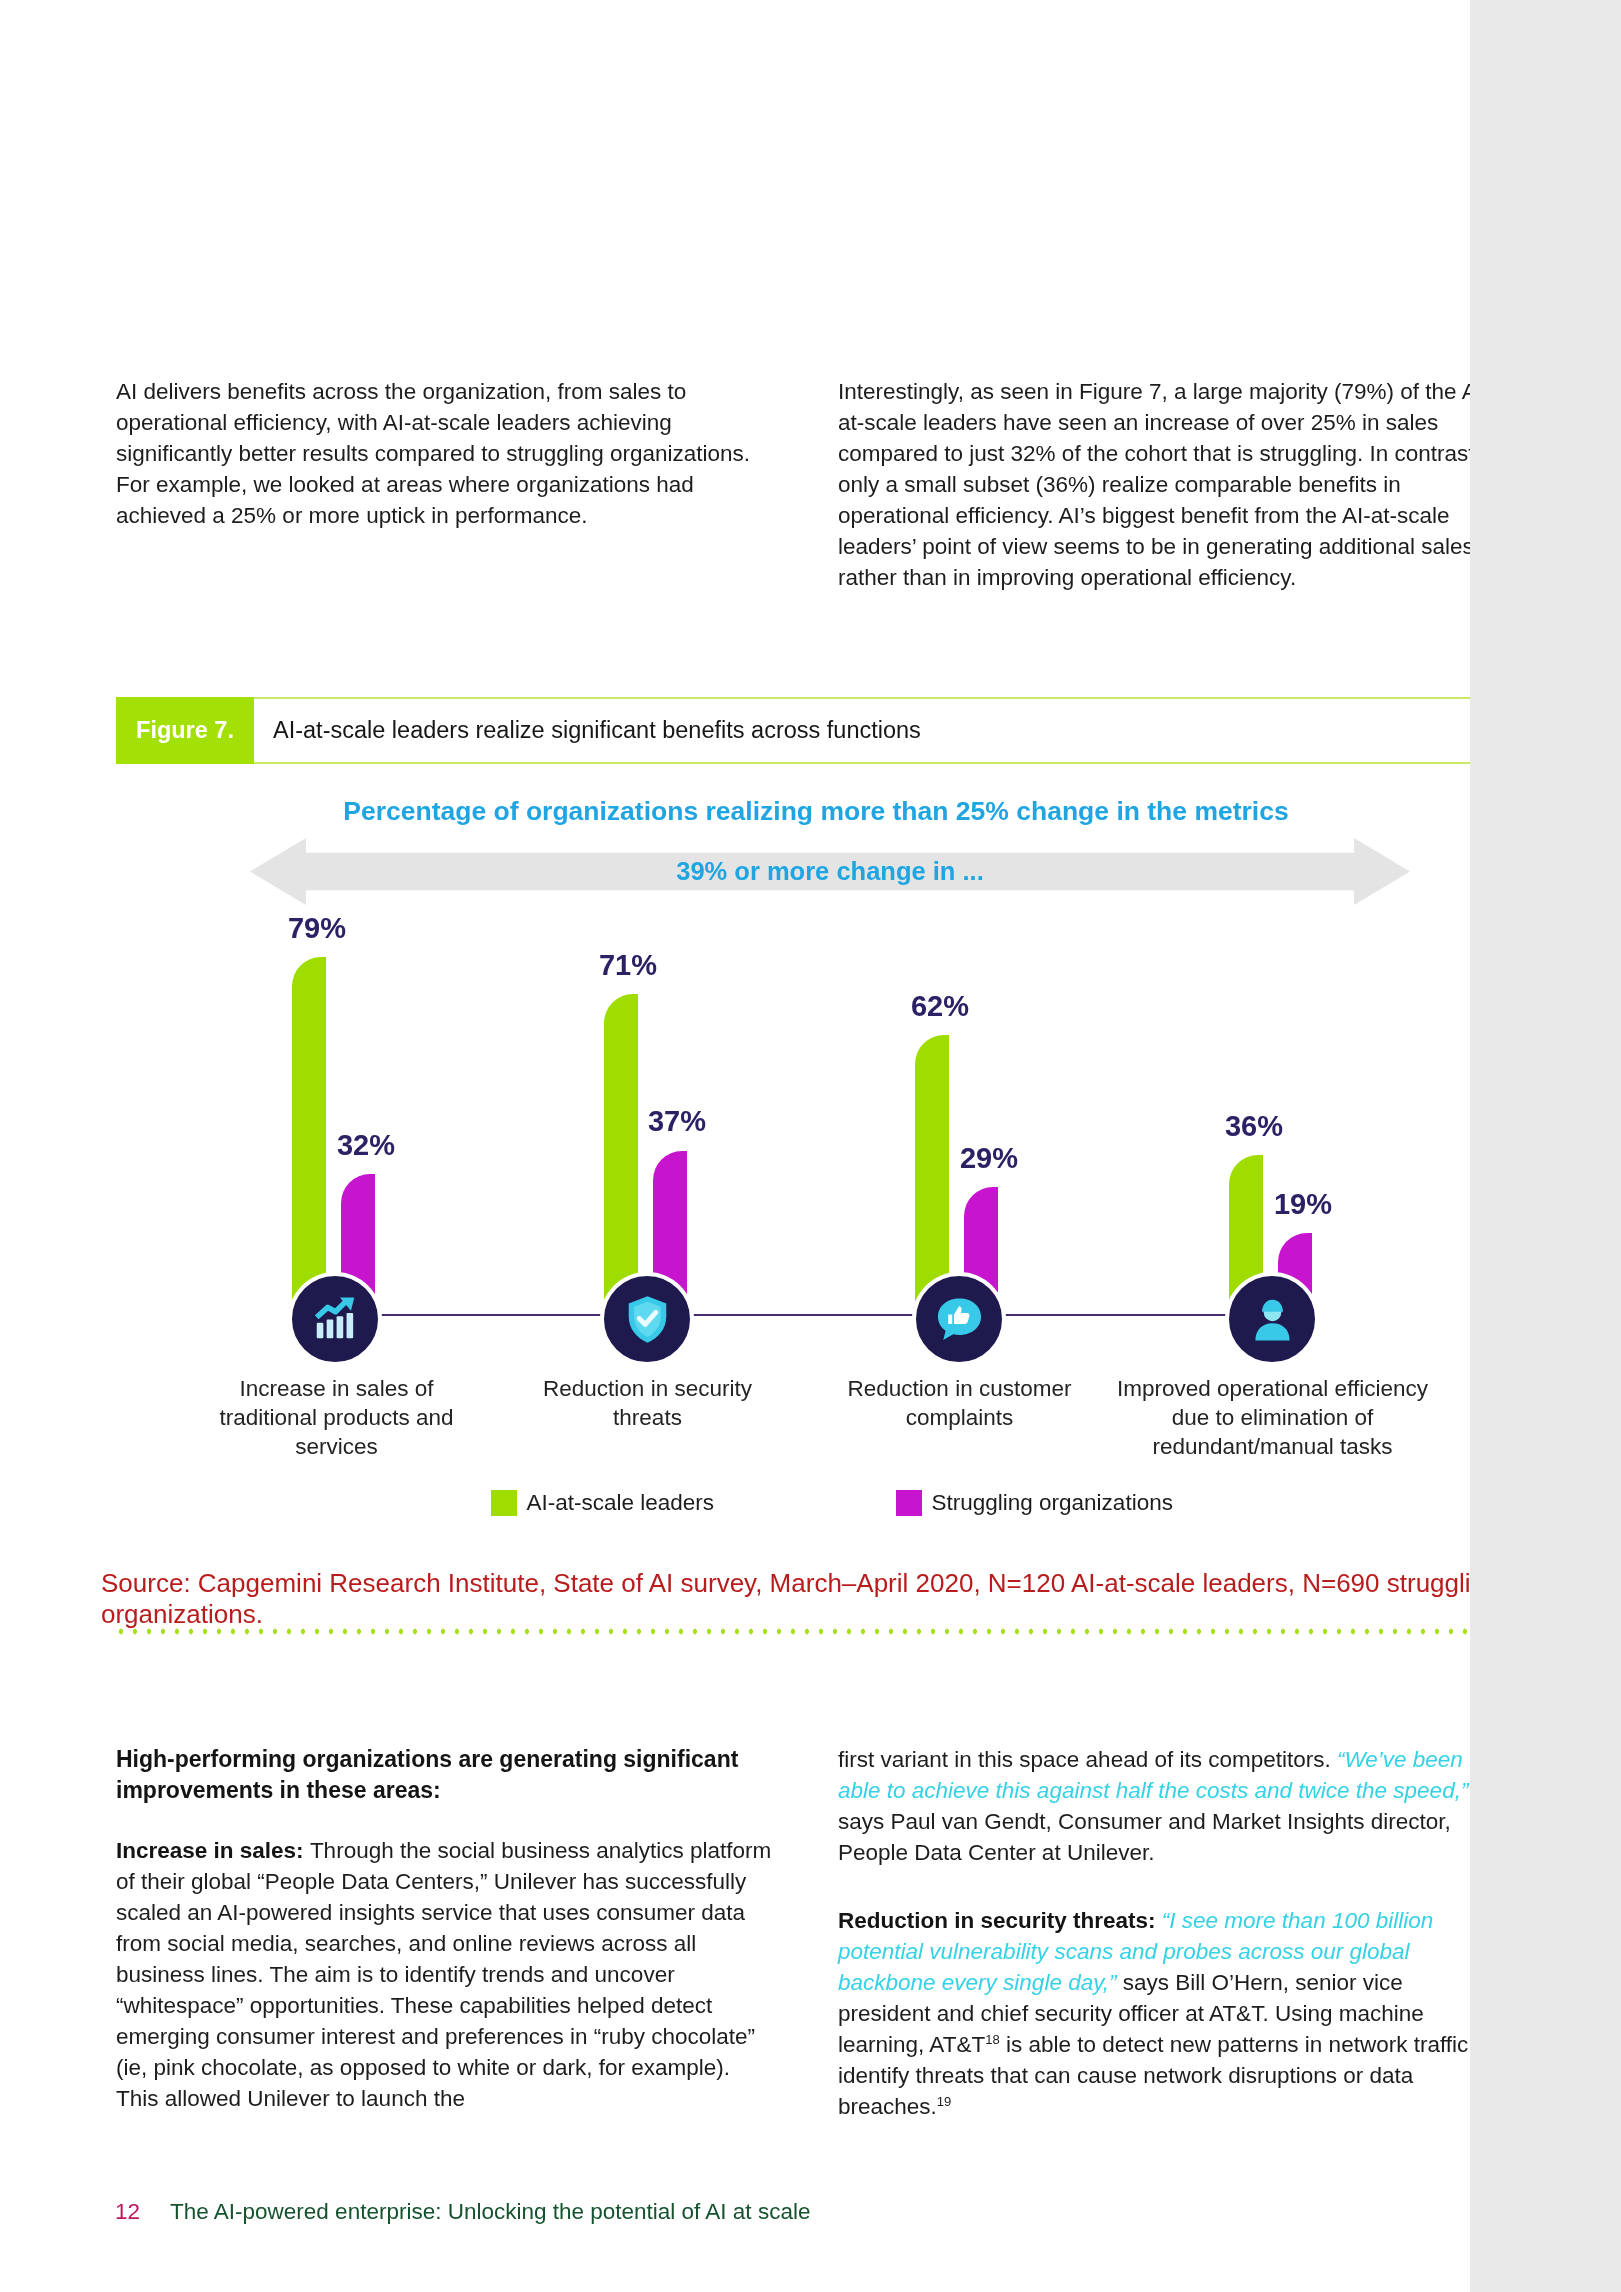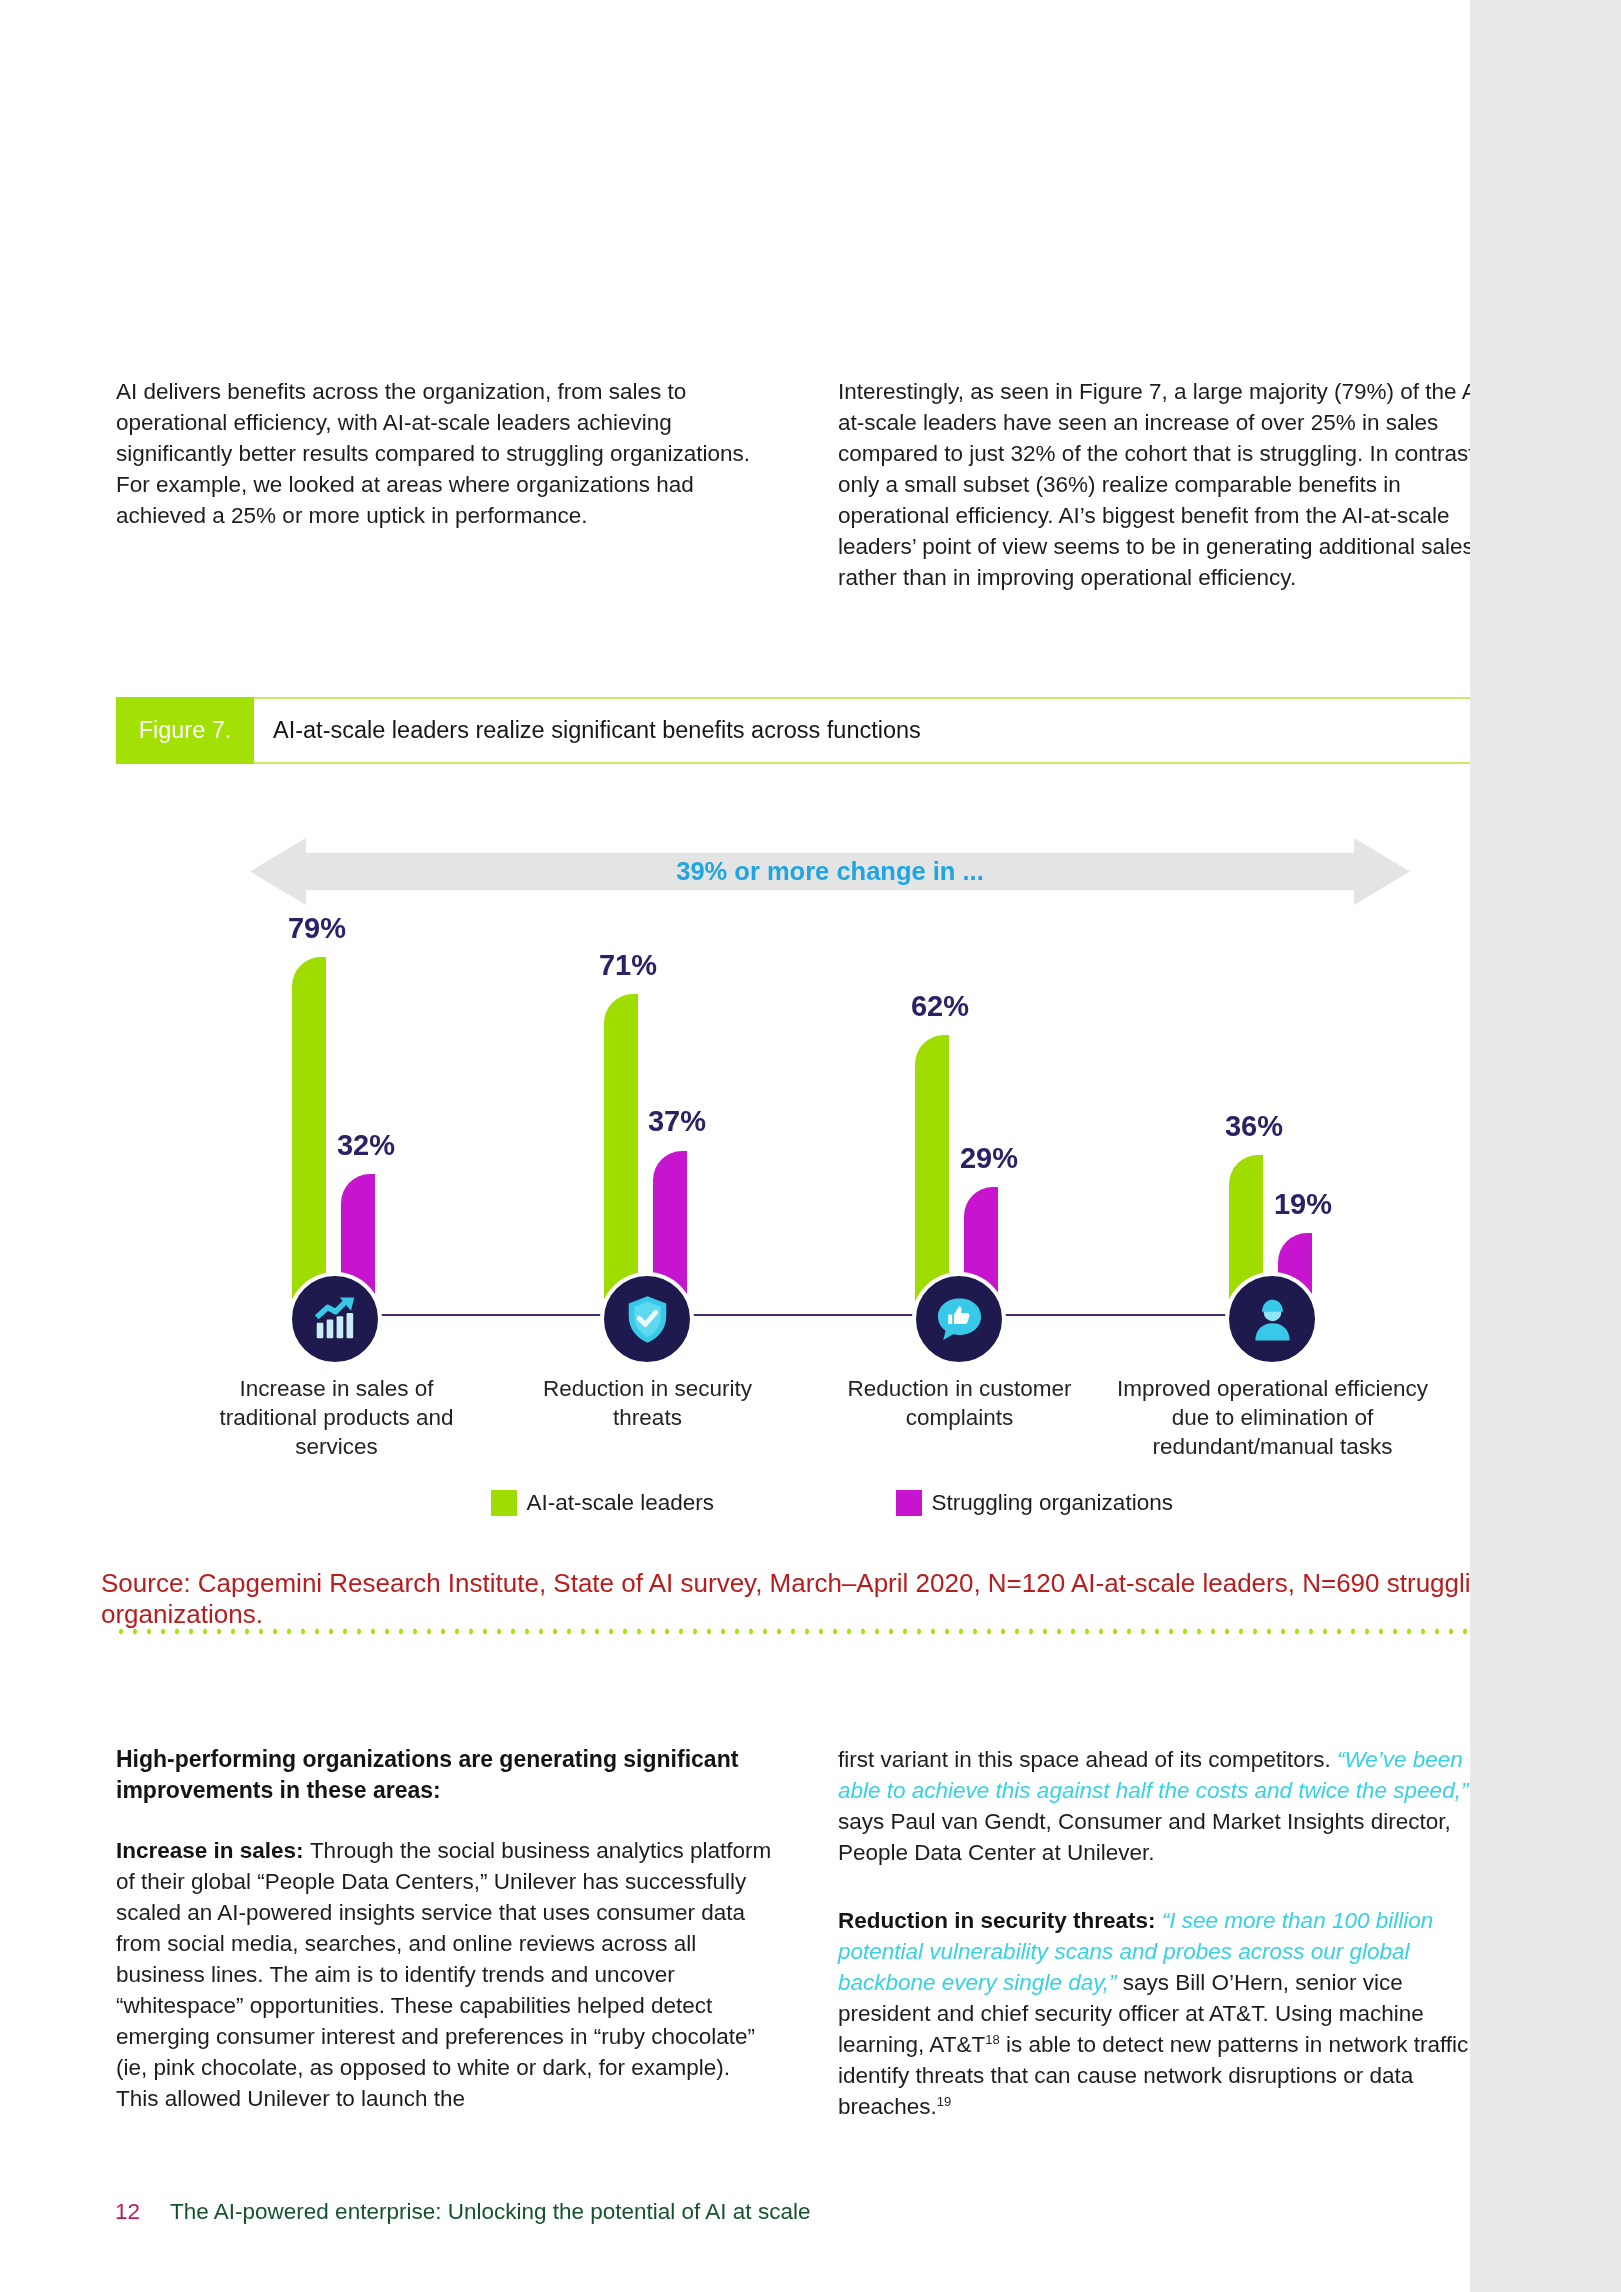--- a/index.html
+++ b/index.html
@@ -6,21 +6,21 @@
   #page{position:relative;width:1470px;height:2293px;background:#ffffff;overflow:hidden;
         font-family:"Liberation Sans",sans-serif;color:#1d1d1d;}
   .abs{position:absolute;}
   
   .bodytext{font-size:22.5px;line-height:31px;color:#1d1d1d;}
   .col{width:663px;}
   
   .fig-strip{left:116px;top:697px;width:1400px;height:67px;border:2px solid #c9ea68;
              box-sizing:border-box;display:flex;align-items:center;}
   .fig-label{position:absolute;left:-2px;top:-2px;width:138px;height:67px;background:#a3e005;
-             color:#ffffff;font-weight:normal;font-size:23.5px;display:flex;align-items:center;justify-content:center;}
+             color:#ffffff;font-weight:bold;font-size:23.5px;display:flex;align-items:center;justify-content:center;}
   .fig-title{margin-left:155px;font-size:23.5px;color:#161616;}
   
   .chart-title{left:116px;top:796px;width:1400px;text-align:center;font-weight:bold;
                font-size:26.5px;color:#1ea5e2;}
   .banner{left:250px;top:838px;width:1160px;height:67px;background:#e4e4e4;
           clip-path:polygon(0 50%,4.82% 0,4.82% 22%,95.18% 22%,95.18% 0,100% 50%,95.18% 100%,95.18% 78%,4.82% 78%,4.82% 100%);
           text-align:center;line-height:67px;font-weight:bold;font-size:25.5px;color:#1ea5e2;}
   .bar{position:absolute;width:34px;bottom:972px;border-radius:29px 0 0 0;z-index:1;}
   .pct{position:absolute;width:98px;text-align:center;font-weight:bold;font-size:29px;
        color:#2d2166;z-index:4;}
@@ -56,20 +56,21 @@
 <div id="page">
 
   <p class="abs col bodytext p0" style="left:116px;top:376px;">AI delivers benefits across the organization, from sales to operational efficiency, with AI-at-scale leaders achieving significantly better results compared to struggling organizations. For example, we looked at areas where organizations had achieved a 25% or more uptick in performance.</p>
   <p class="abs col bodytext p0" style="left:838px;top:376px;width:659px;">Interestingly, as seen in Figure 7, a large majority (79%) of the AI-at-scale leaders have seen an increase of over 25% in sales compared to just 32% of the cohort that is struggling. In contrast, only a small subset (36%) realize comparable benefits in operational efficiency. AI’s biggest benefit from the AI-at-scale leaders’ point of view seems to be in generating additional sales rather than in improving operational efficiency.</p>
 
   <div class="abs fig-strip">
     <div class="fig-label">Figure 7.</div>
     <div class="fig-title">AI-at-scale leaders realize significant benefits across functions</div>
   </div>
 
+  <div class="abs chart-title">Percentage of organizations realizing more than 25% change in the metrics</div>
   <div class="abs banner">39% or more change in ...</div>
 
   <div class="abs connector"></div>
 
   <div class="bar" style="left: 292px; height: 364px; background: rgb(159, 221, 0);"></div>
   <div class="bar" style="left: 341px; height: 147px; background: rgb(199, 20, 207);"></div>
   <div class="bar" style="left: 604px; height: 327px; background: rgb(159, 221, 0);"></div>
   <div class="bar" style="left: 653px; height: 170px; background: rgb(199, 20, 207);"></div>
   <div class="bar" style="left: 915px; height: 286px; background: rgb(159, 221, 0);"></div>
   <div class="bar" style="left: 964px; height: 134px; background: rgb(199, 20, 207);"></div>

